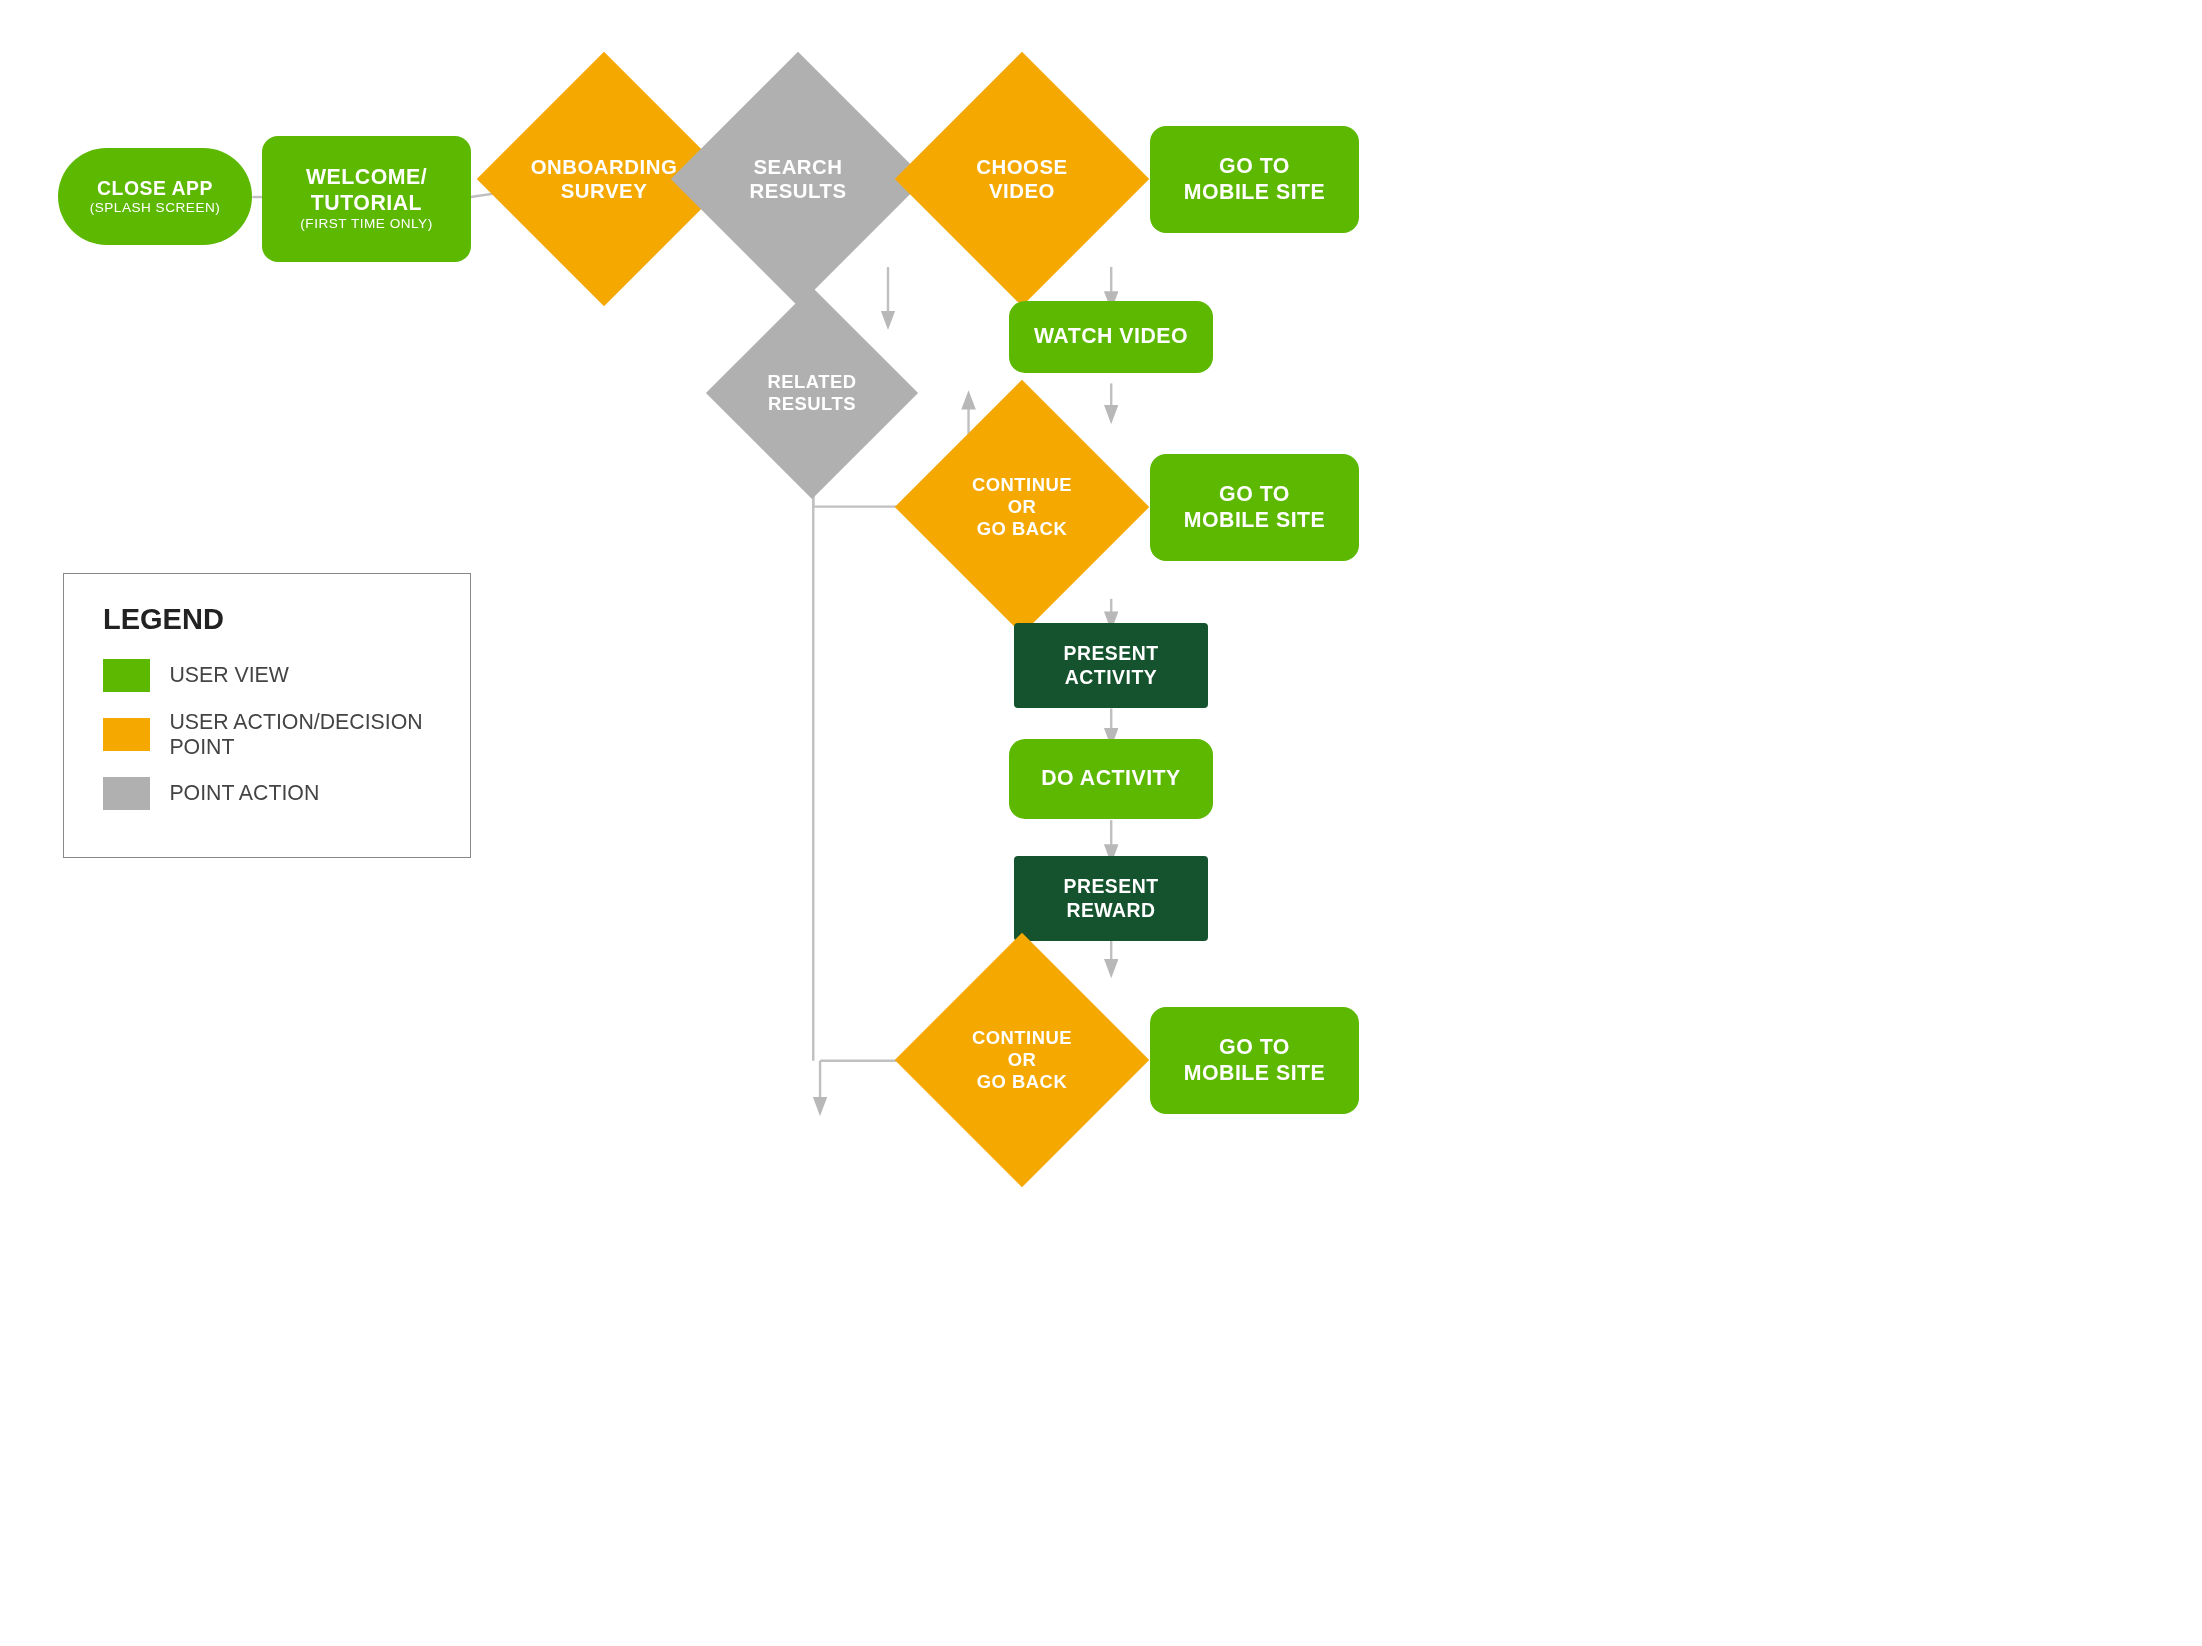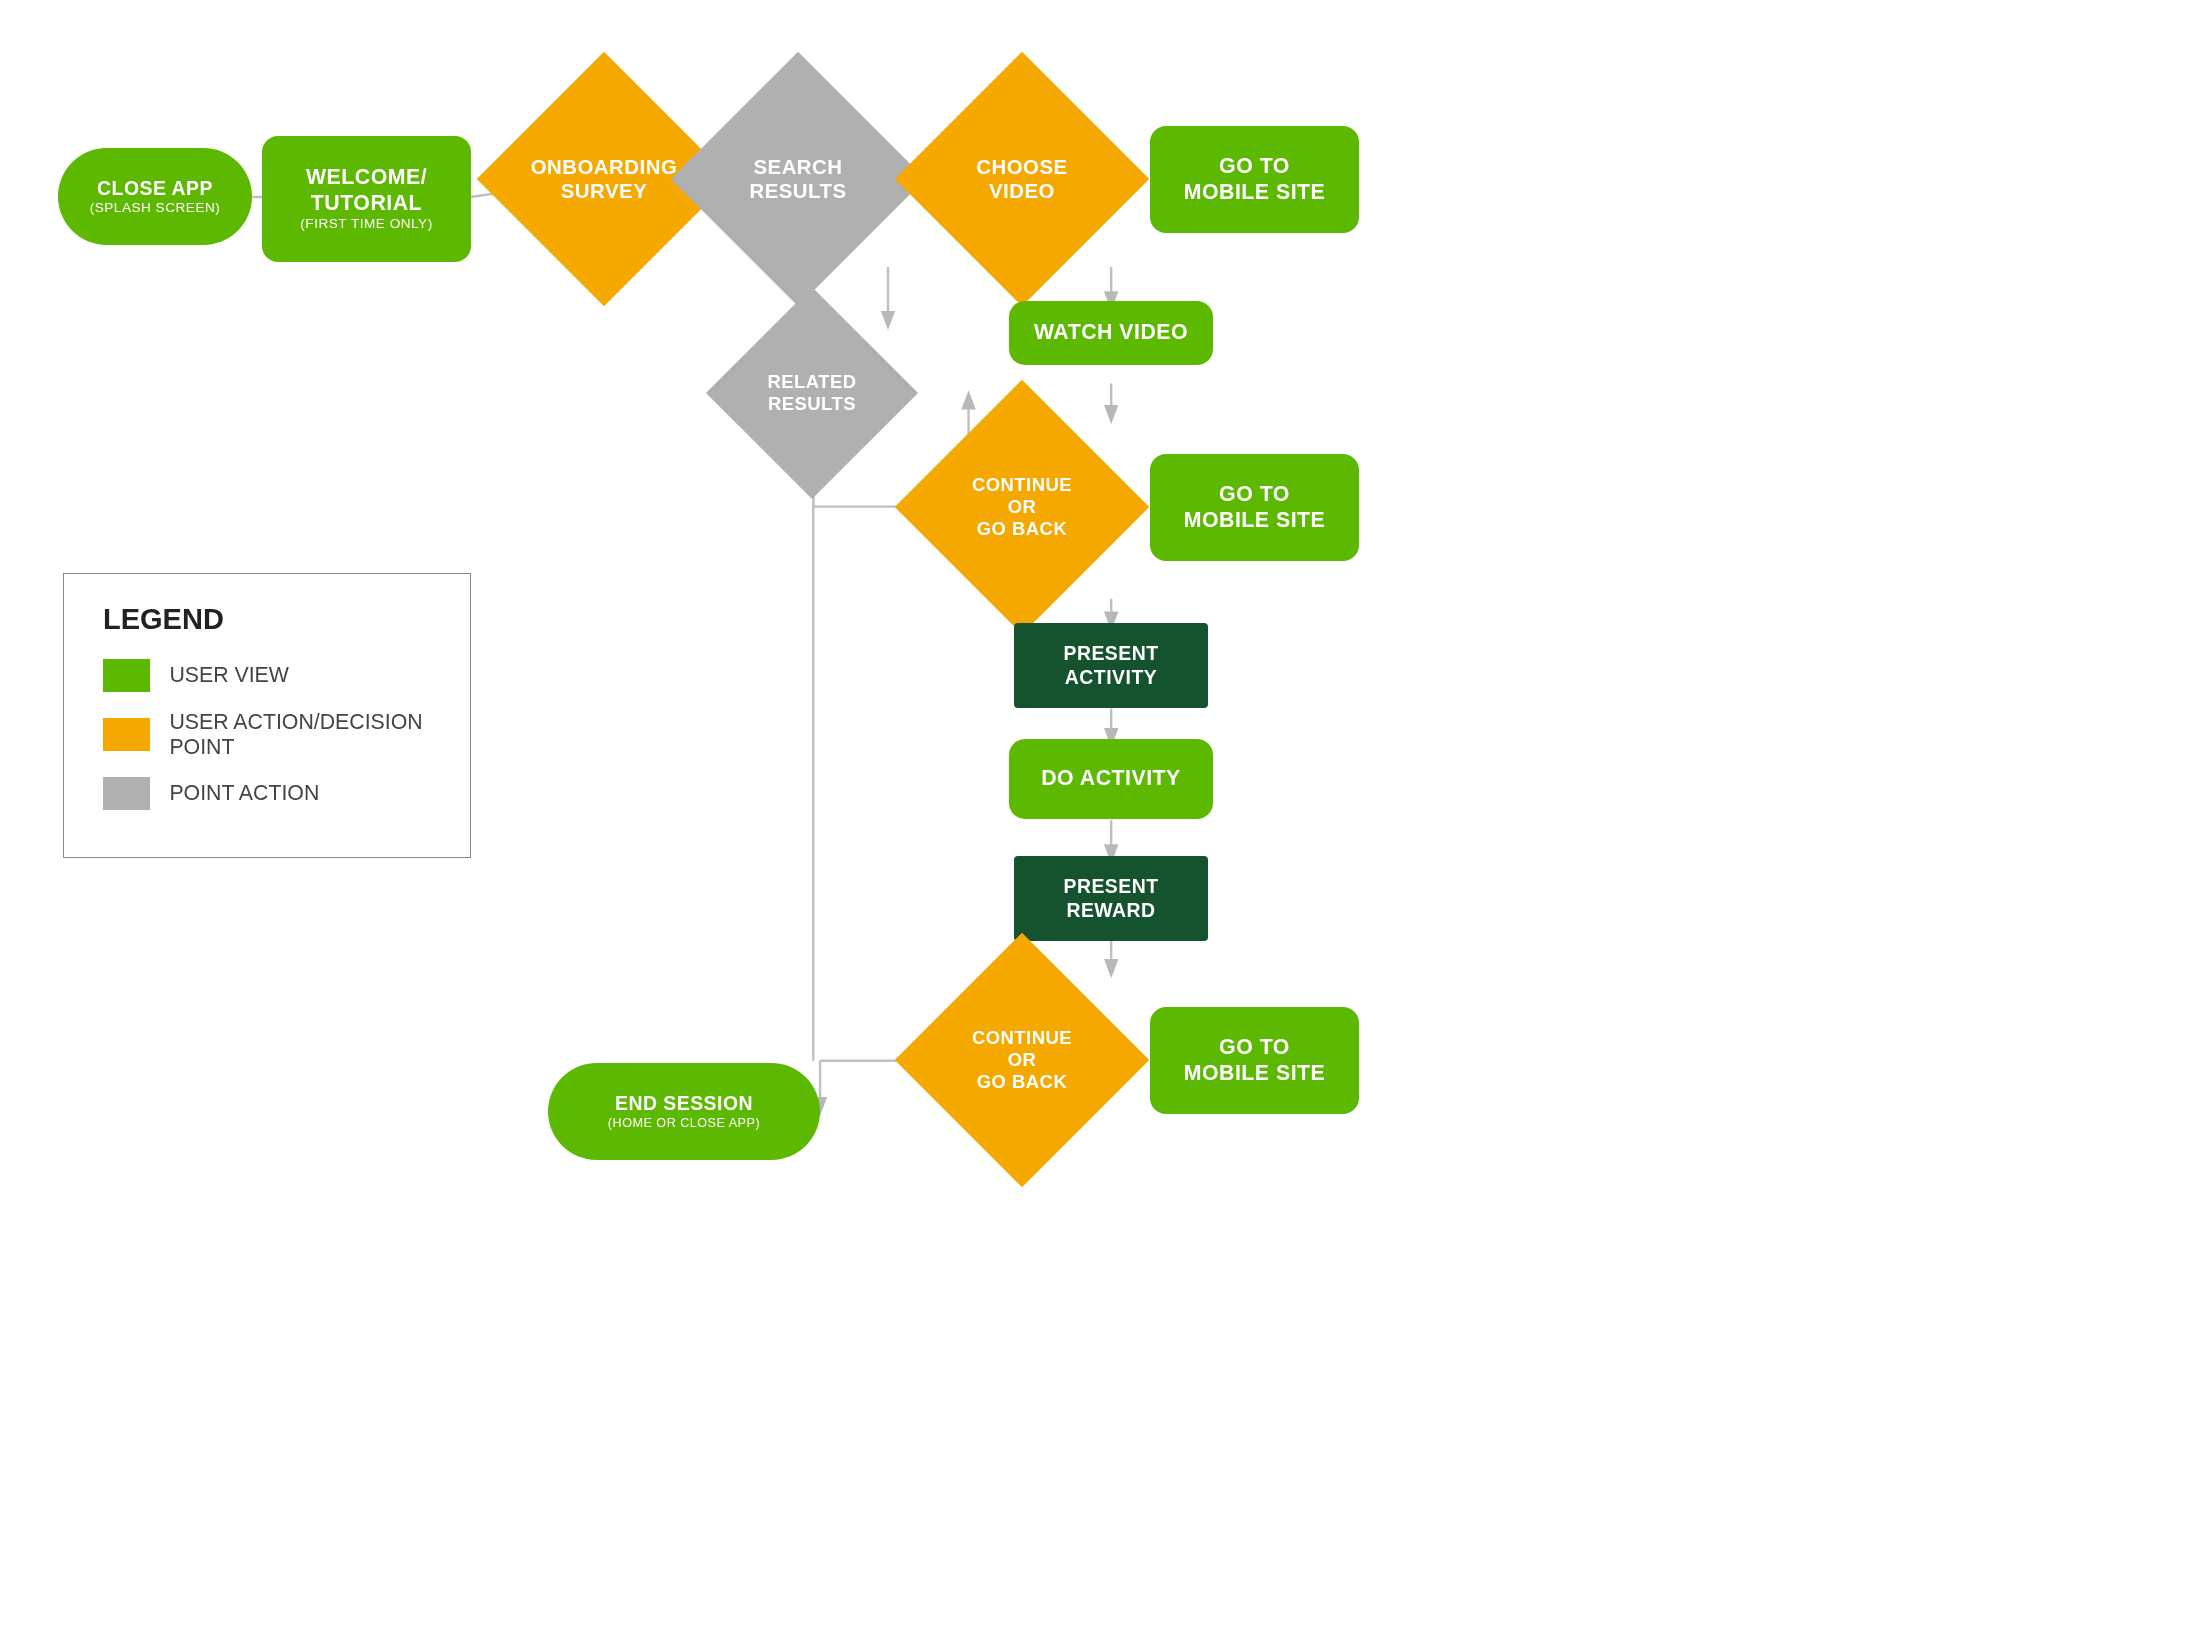--- a/index.html
+++ b/index.html
@@ -223,21 +223,21 @@
   <div class="node node-orange-diamond" style="left:932px; top:89px; width:180px; height:180px;">
     <div class="inner">
       <span>CHOOSE VIDEO</span>
     </div>
   </div>
 
   <div class="node node-green" style="left:1150px; top:126px; width:209px; height:107px; font-size:21.3px;">
     <span>GO TO<br>MOBILE SITE</span>
   </div>
 
-  <div class="node node-green" style="left:1009px; top:301px; width:204px; height:64px; font-size:21.3px;">
+  <div class="node node-green" style="left:1009px; top:301px; width:204px; height:72px; font-size:21.3px;">
     <span>WATCH VIDEO</span>
   </div>
 
   <div class="node node-gray-diamond" style="left:737px; top:318px; width:150px; height:150px; font-size:18.4px;">
     <div class="inner">
       <span>RELATED<br>RESULTS</span>
     </div>
   </div>
 
   <div class="node node-orange-diamond" style="left:932px; top:417px; width:180px; height:180px; font-size:18.4px;">
@@ -265,26 +265,20 @@
   <div class="node node-orange-diamond" style="left:932px; top:970px; width:180px; height:180px; font-size:18.4px;">
     <div class="inner">
       <span>CONTINUE<br>OR<br>GO BACK</span>
     </div>
   </div>
 
   <div class="node node-green" style="left:1150px; top:1007px; width:209px; height:107px; font-size:21.3px;">
     <span>GO TO<br>MOBILE SITE</span>
   </div>
 
-  <div class="node node-green-pill" style="left:548px; top:1063px; width:272px; height:97px; font-size:18.4px;">
-    <div>
-      <div style="font-size:19.4px; font-weight:bold;">END SESSION</div>
-      <div style="font-size:12.6px; font-weight:normal;">(HOME OR CLOSE APP)</div>
-    </div>
-  </div>
 
   <div class="legend" style="left:63px; top:573px; width:408px;">
     <div class="legend-title">LEGEND</div>
     <div class="legend-item">
       <div class="legend-color-box legend-color-green"></div>
       <span>USER VIEW</span>
     </div>
     <div class="legend-item">
       <div class="legend-color-box legend-color-orange"></div>
       <span>USER ACTION/DECISION POINT</span>

